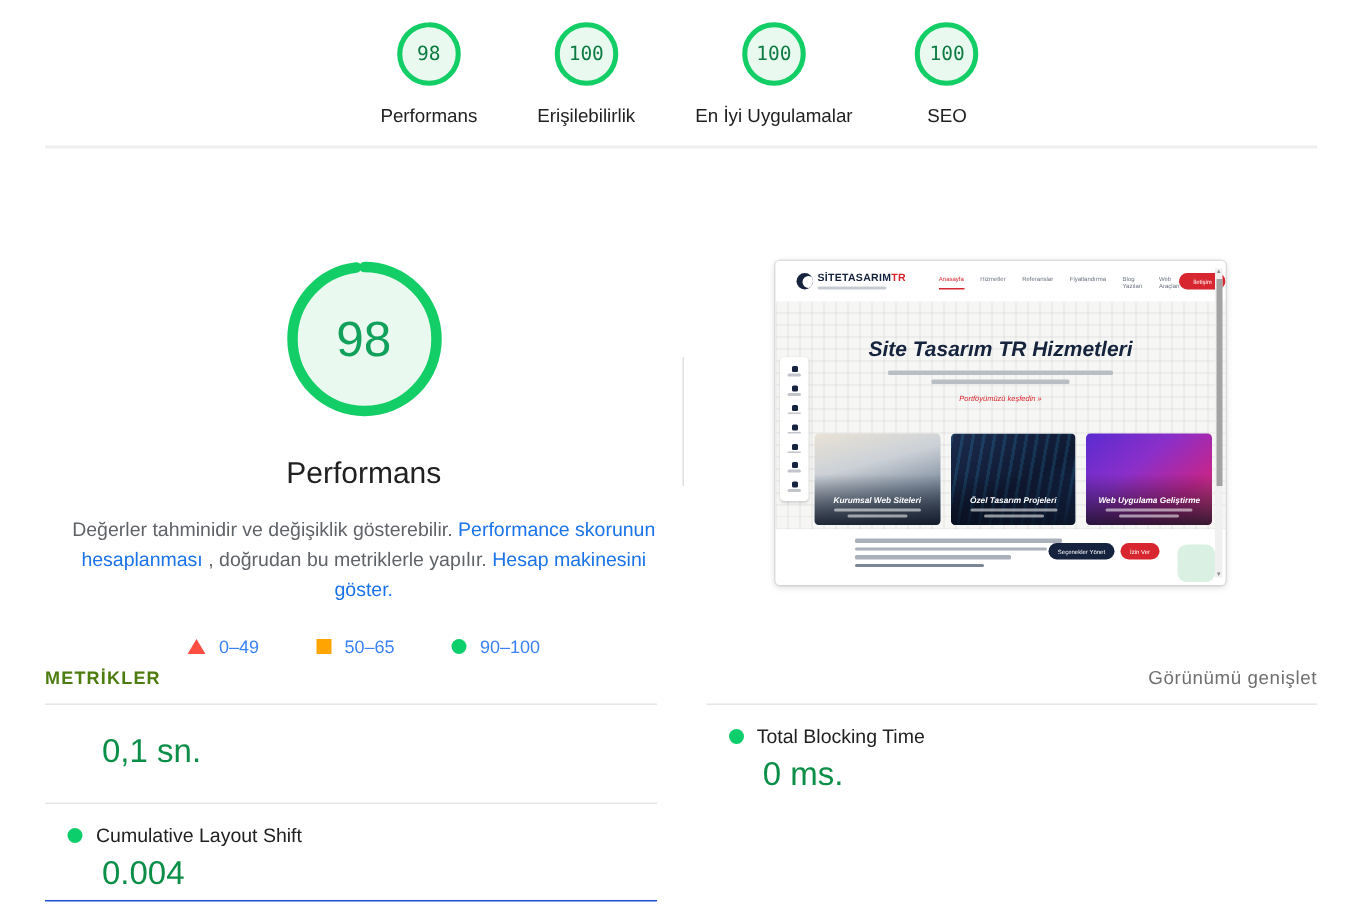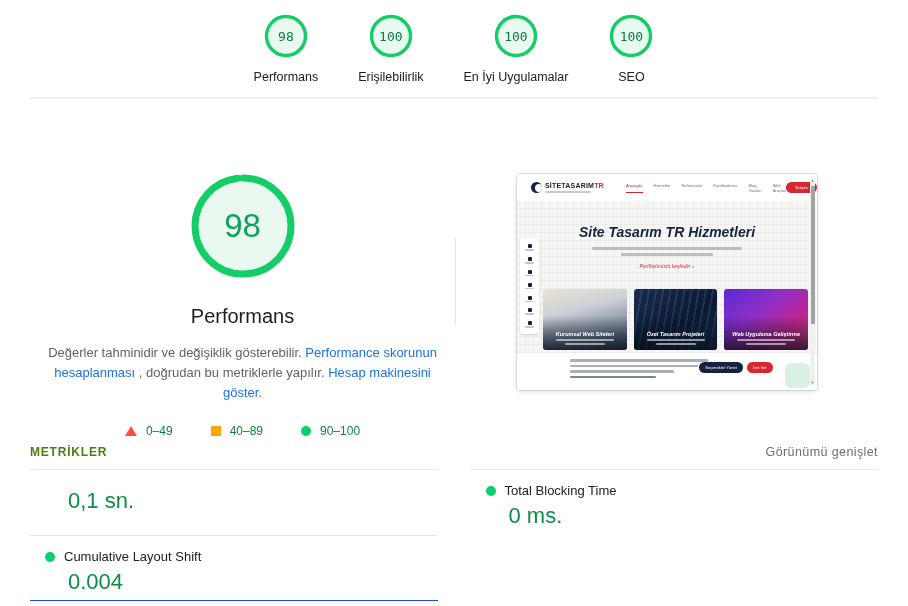--- a/index.html
+++ b/index.html
@@ -34,21 +34,21 @@
     position:absolute; inset:0; display:flex; align-items:center; justify-content:center;
     font-size:33px; color:#12a15b;
   }
   .gauge-title { margin-top:27px; font-size:20px; color:#212121; }
   .summary-note {
     margin:15px auto 0 auto; width:398px; font-size:13px; line-height:1.55; color:#5f6368;
   }
   .summary-note a { color:#1a73e8; text-decoration:none; cursor:pointer; }
 
   .legend { display:flex; justify-content:center; gap:38px; margin-top:21px; }
-  .legend-item { display:flex; align-items:center; gap:9px; font-size:12px; color:#15803d; }
+  .legend-item { display:flex; align-items:center; gap:9px; font-size:12px; color:#3b82f6; }
   .shape-triangle { width:0; height:0; border-left:6px solid transparent; border-right:6px solid transparent; border-bottom:10px solid #ff4e42; }
   .shape-square { width:10px; height:10px; background:#ffa400; }
   .shape-circle { width:10px; height:10px; border-radius:50%; background:#0cce6b; }
 
   
   .thumb {
     width:300px; height:216px; background:#fff; border-radius:3px; position:relative;
     box-shadow:0 0 0 1px rgba(0,0,0,.08), 0 1px 5px rgba(0,0,0,.16); overflow:hidden;
   }
   .site-nav { height:27px; background:#fff; display:flex; align-items:center; padding:0 10px 0 14px; position:relative; z-index:2; }
@@ -184,21 +184,21 @@
     </div>
     <div class="gauge-title">Performans</div>
     <p class="summary-note"><span>Değerler tahminidir ve değişiklik gösterebilir. </span><a>Performance skorunun hesaplanması</a><span> , doğrudan bu metriklerle yapılır. </span><a>Hesap makinesini göster.</a></p>
     <div class="legend">
       <div class="legend-item">
         <span class="shape-triangle"></span>
         <span>0–49</span>
       </div>
       <div class="legend-item">
         <span class="shape-square"></span>
-        <span>40–89</span>
+        <span>50–65</span>
       </div>
       <div class="legend-item">
         <span class="shape-circle"></span>
         <span>90–100</span>
       </div>
     </div>
   </div>
 
   <div class="vdivider"></div>
 

